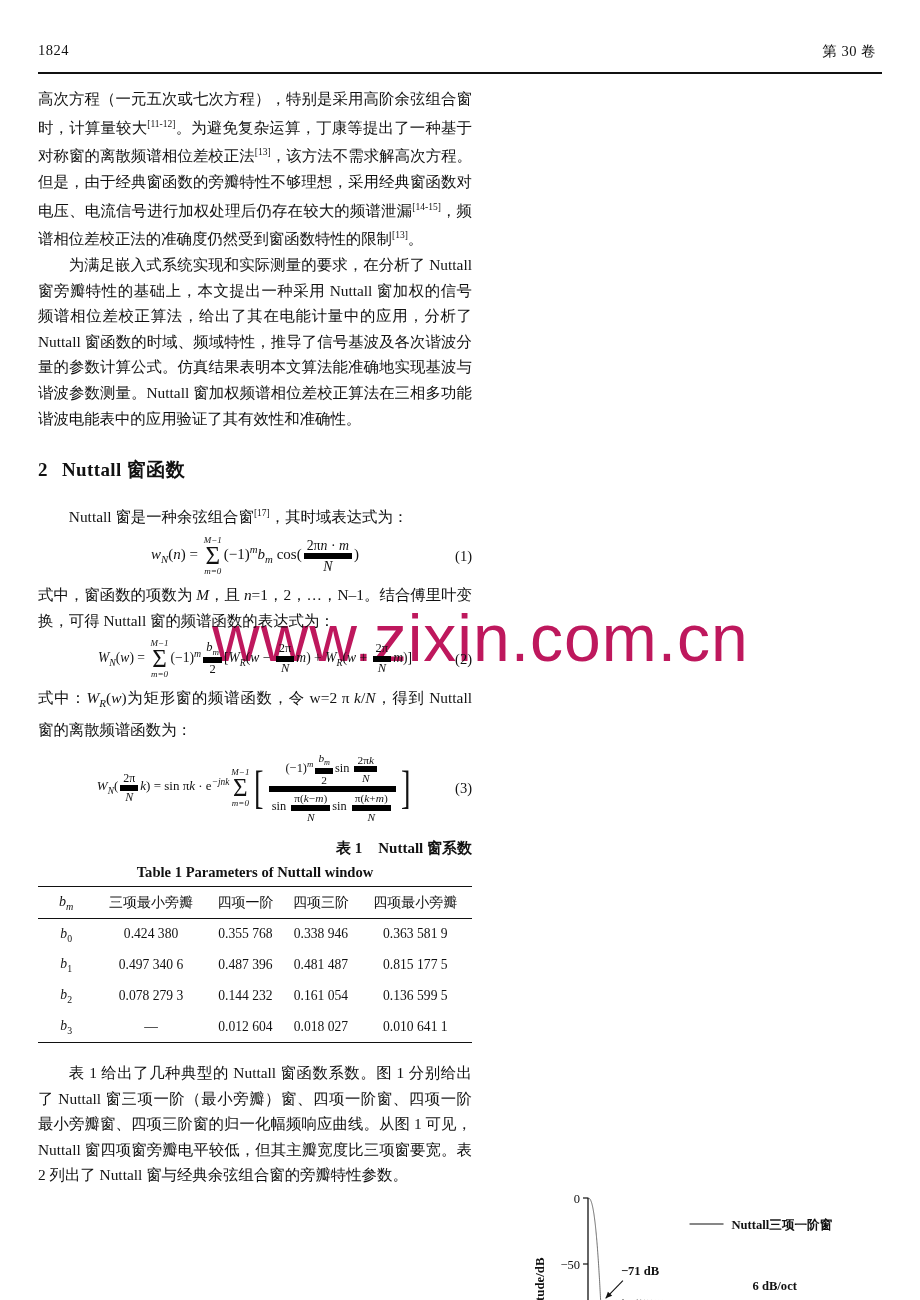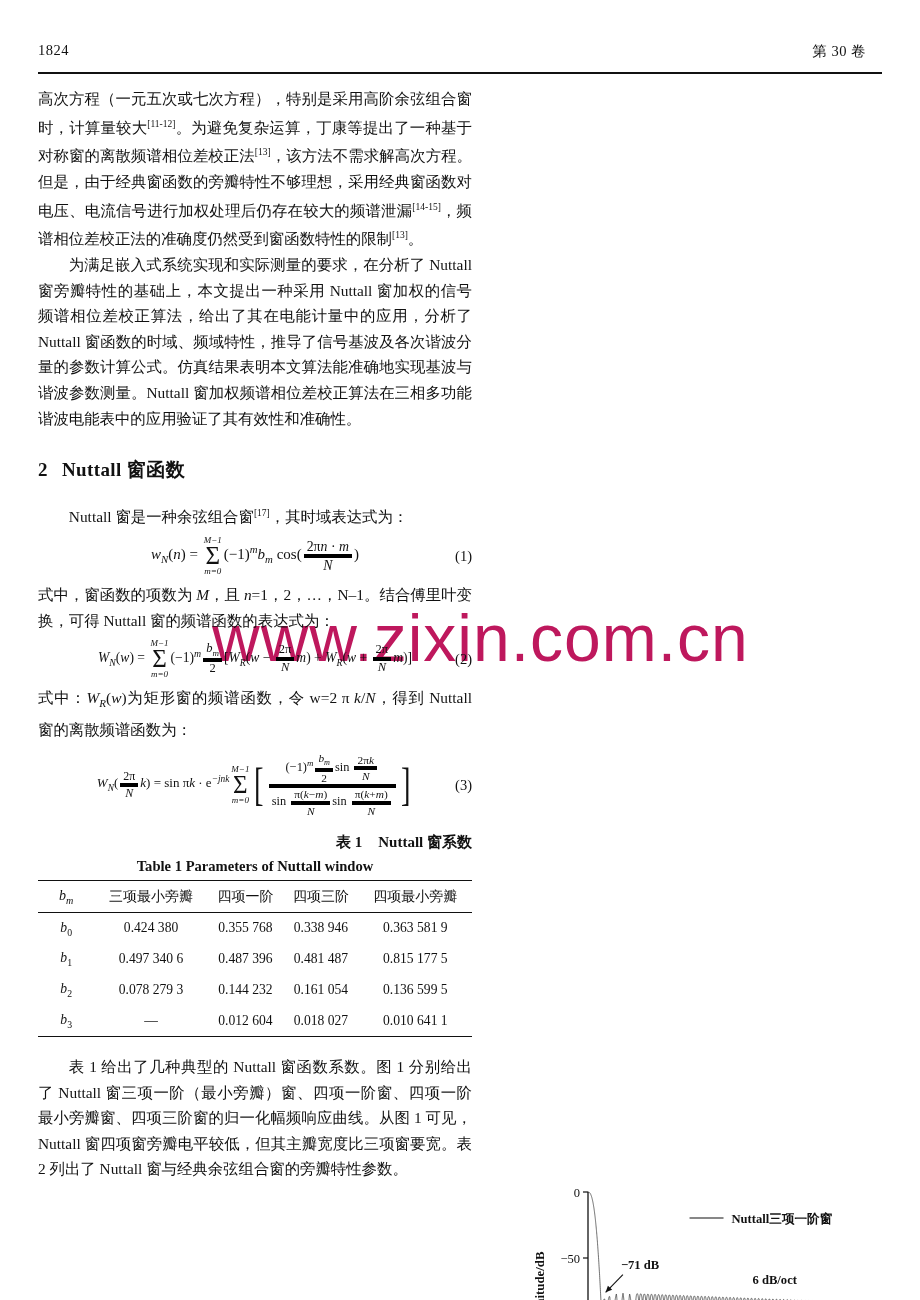--- a/index.html
+++ b/index.html
@@ -17,21 +17,21 @@
   
   .runhead{
     position:absolute;left:38px;top:42px;width:844px;height:26px;
     font-size:14.5px;
   }
   .runhead .folio{position:absolute;left:0;top:0;letter-spacing:.5px;}
   .runhead .jtitle{
     position:absolute;left:0;right:0;top:0;text-align:center;
     font-size:15px;letter-spacing:7px;font-weight:600;
   }
-  .runhead .vol{position:absolute;right:16px;top:0;letter-spacing:.5px;margin-left:41px;}
+  .runhead .vol{position:absolute;right:6px;top:0;letter-spacing:.5px;margin-left:41px;}
   .headrule{position:absolute;left:38px;top:72px;width:844px;height:0;
     border-top:2px solid #111;}
 
   
   .col-left{position:absolute;left:38px;top:86px;width:434px;}
   .col-right{position:absolute;left:492px;top:78px;width:392px;}
 
   p.body{
     margin:0 0 0 0;
     font-size:15.4px;line-height:25.6px;
@@ -54,21 +54,21 @@
     position:relative;
     display:flex;align-items:center;justify-content:center;
     margin:6px 0 6px 0;
     font-family:"Liberation Serif",serif;
   }
   .eqbody{flex:0 1 auto;font-size:15px;}
   .eqnum{position:absolute;right:0;top:50%;transform:translateY(-50%);font-size:14.5px;}
   .it{font-style:italic;}
   .frac{display:inline-flex;flex-direction:column;vertical-align:middle;
         text-align:center;margin:0 2px;font-size:.92em;line-height:1.1;}
-  .frac .nu{border-bottom:4px solid #000000;padding:0 3px;}
+  .frac .nu{border-bottom:6px solid #000000;padding:0 3px;}
   .frac .de{padding:0 3px;}
   .sumop{display:inline-flex;flex-direction:column;align-items:center;
          vertical-align:middle;line-height:1;margin:0 2px;}
   .sumop .lim{font-size:9px;font-style:italic;}
   .sumop .sig{font-size:25px;line-height:.88;}
   .sub{font-size:.72em;vertical-align:sub;font-style:italic;}
   .supr{font-size:.72em;vertical-align:super;font-style:italic;}
   .bigbr{font-size:46px;line-height:.55;font-weight:300;display:inline-block;
          transform:scaleX(.62);vertical-align:middle;}
 

